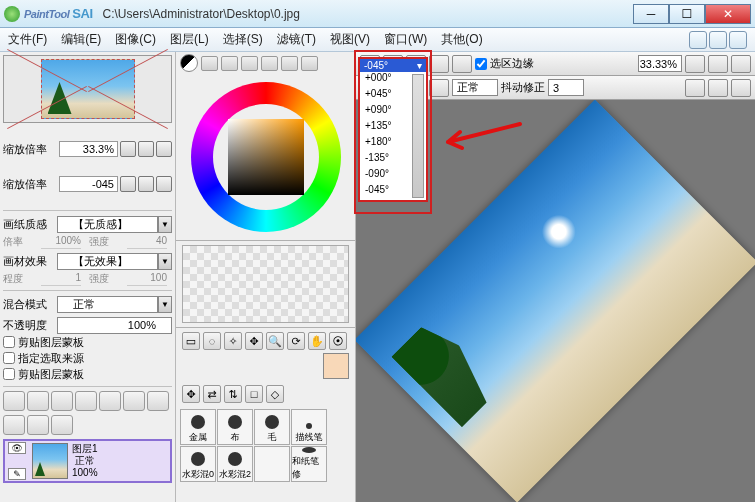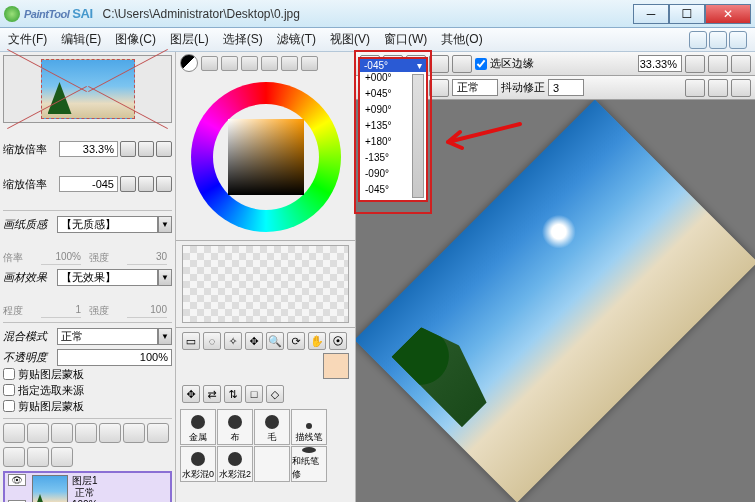--- a/index.html
+++ b/index.html
@@ -36,25 +36,25 @@
 .nav-thumb .d2 { transform: rotate(-28deg); left: -2px; bottom: 14px; }
 .nav-thumb .d3 { transform: rotate(-28deg); right: -2px; top: 14px; }
 .nav-thumb .d4 { transform: rotate(28deg); right: -2px; bottom: 14px; }
 
 .ctrl-row { display: flex; align-items: center; height: 18px; margin: 17px 0; gap: 2px; }
 .ctrl-label { width: 54px; font-size: 11px; }
 .ctrl-val { flex: 1; border: 1px solid #999; background: #fff; height: 16px; padding: 6px 3px; font-size: 11px; display: flex; align-items: center; justify-content: flex-end; }
 .btn-sm { width: 16px; height: 16px; border: 1px solid #777; background: linear-gradient(#f5f5f5,#d2d2d2); border-radius: 2px; }
 
 .sel-row { display: flex; align-items: center; height: 18px; margin-top: 3px; }
-.sel-row .lbl { width: 54px; font-style: italic; }
-.sel-row .sel { flex: 1; border: 1px solid #888; background: #fff; height: 17px; font-size: 11px; padding: 0 3px; display: flex; align-items: center; }
+.sel-row .lbl { width: 54px; }
+.sel-row .sel { flex: 1; border: 1px solid #888; background: #fff; height: 17px; font-size: 11px; padding: 0 15px; display: flex; align-items: center; }
 .sel-arrow { width: 14px; height: 17px; border: 1px solid #888; background: linear-gradient(#eee,#ccc); font-size: 8px; text-align: center; line-height: 15px; }
 
-.param-row { display: flex; margin-top: 18px; font-size: 10px; color: #888; }
+.param-row { display: flex; margin-top: 2px; font-size: 10px; color: #888; }
 .param-row .pl { width: 38px; }
 .param-row .pv { width: 40px; text-align: right; border-bottom: 1px solid #ccc; }
 
 .divider { height: 1px; background: #c0c0c0; margin: 4px 0; }
 
 .chk-row { font-size: 11px; display: flex; align-items: center; height: 16px; }
 .chk-row input { margin-right: 3px; width: 12px; height: 12px; }
 
 .layer-tools { display: flex; gap: 2px; margin-top: 4px; }
 .layer-tool { width: 22px; height: 20px; border: 1px solid #999; background: linear-gradient(#f5f5f5,#d8d8d8); border-radius: 3px; }
@@ -172,21 +172,21 @@
     <div class="divider"></div>
     <div class="sel-row">
       <span class="lbl">画纸质感</span>
       <span class="sel">【无质感】</span>
       <span class="sel-arrow">▼</span>
     </div>
     <div class="param-row">
       <span class="pl">倍率</span>
       <span class="pv">100%</span>
       <span class="pl" style="margin-left:8px">强度</span>
-      <span class="pv">30</span>
+      <span class="pv">40</span>
     </div>
     <div class="sel-row">
       <span class="lbl">画材效果</span>
       <span class="sel">【无效果】</span>
       <span class="sel-arrow">▼</span>
     </div>
     <div class="param-row">
       <span class="pl">程度</span>
       <span class="pv">1</span>
       <span class="pl" style="margin-left:8px">强度</span>

